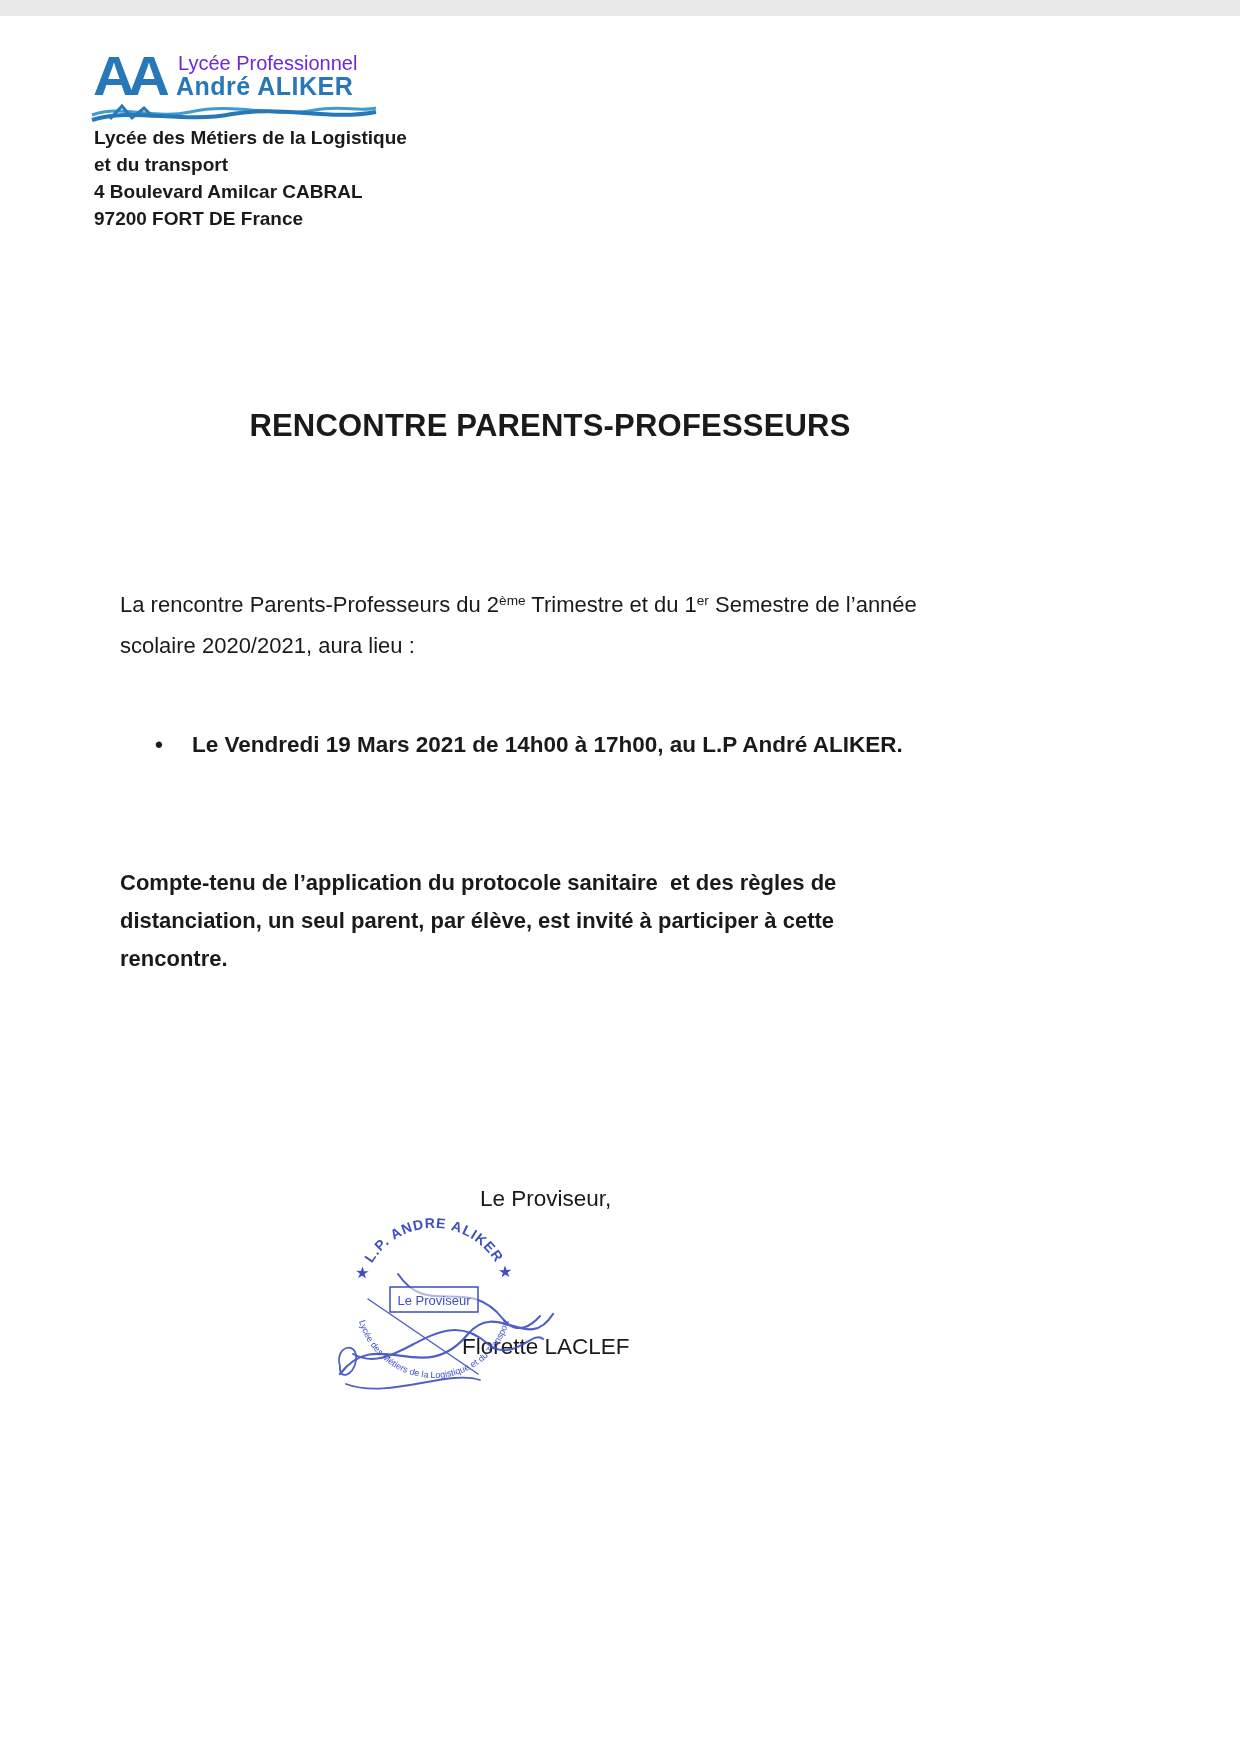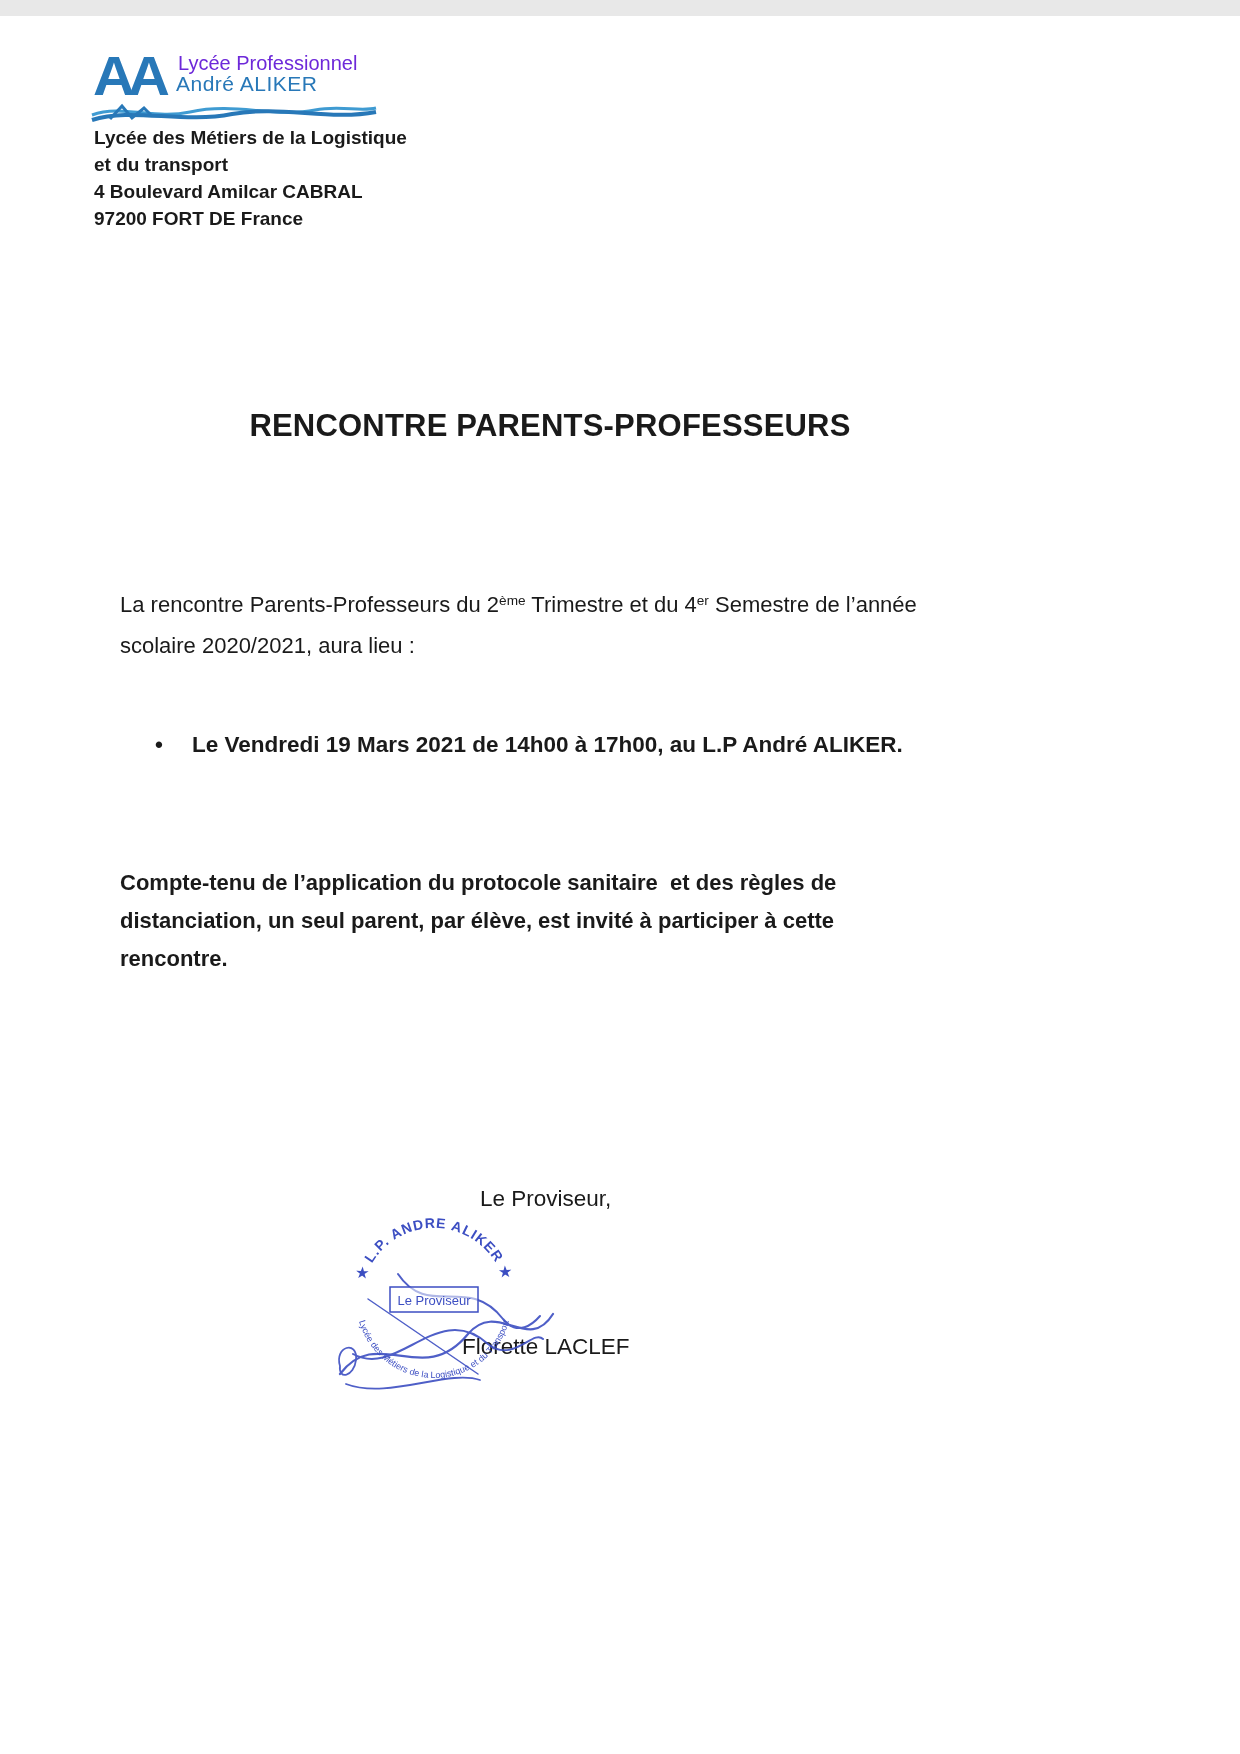--- a/index.html
+++ b/index.html
@@ -16,21 +16,21 @@
 
   
   .logo-monogram {
     left:93px; top:26px;
     font-size:58px; font-weight:700;
     color:#2878b8;
     letter-spacing:-7px;
     transform:scaleY(0.95);
   }
   .logo-subtitle { left:178px; top:36px; font-size:20px; color:#6d28d9; }
-  .logo-name { left:176px; top:56px; font-size:21px; font-weight:400; color:#2878b8; letter-spacing:0.5px; }
+  .logo-name { left:176px; top:56px; font-size:25px; font-weight:700; color:#2878b8; letter-spacing:0.5px; }
   .swoosh { left:90px; top:84px; }
 
   .address { left:94px; top:108px; font-size:19px; font-weight:700; line-height:27px; }
   .header-right { left:725px; top:86px; font-size:20px; font-weight:700; line-height:29px; }
 
   .doc-title {
     left:120px; top:392px; width:860px;
     text-align:center;
     font-size:31px; font-weight:700;
     letter-spacing:0.2px;
@@ -68,21 +68,21 @@
     <div>Lycée des Métiers de la Logistique</div>
     <div>et du transport</div>
     <div>4 Boulevard Amilcar CABRAL</div>
     <div>97200 FORT DE France</div>
   </div>
 
 
   <div class="abs doc-title">RENCONTRE PARENTS-PROFESSEURS</div>
 
   <div class="abs intro">
-    <span>La rencontre Parents-Professeurs du 2</span><span class="sup">ème</span><span> Trimestre et du 4</span><span class="sup">er</span><span> Semestre de l’année scolaire 2020/2021, aura lieu :</span>
+    <span>La rencontre Parents-Professeurs du 2</span><span class="sup">ème</span><span> Trimestre et du 1</span><span class="sup">er</span><span> Semestre de l’année scolaire 2020/2021, aura lieu :</span>
   </div>
 
   <div class="abs bullet-row">
     <span class="bullet-dot">•</span>
     <span class="bullet-text">Le Vendredi 19 Mars 2021 de 14h00 à 17h00, au L.P André ALIKER.</span>
   </div>
 
   <div class="abs note">Compte-tenu de l’application du protocole sanitaire  et des règles de distanciation, un seul parent, par élève, est invité à participer à cette rencontre.</div>
 
   <div class="abs sig-role">Le Proviseur,</div>

